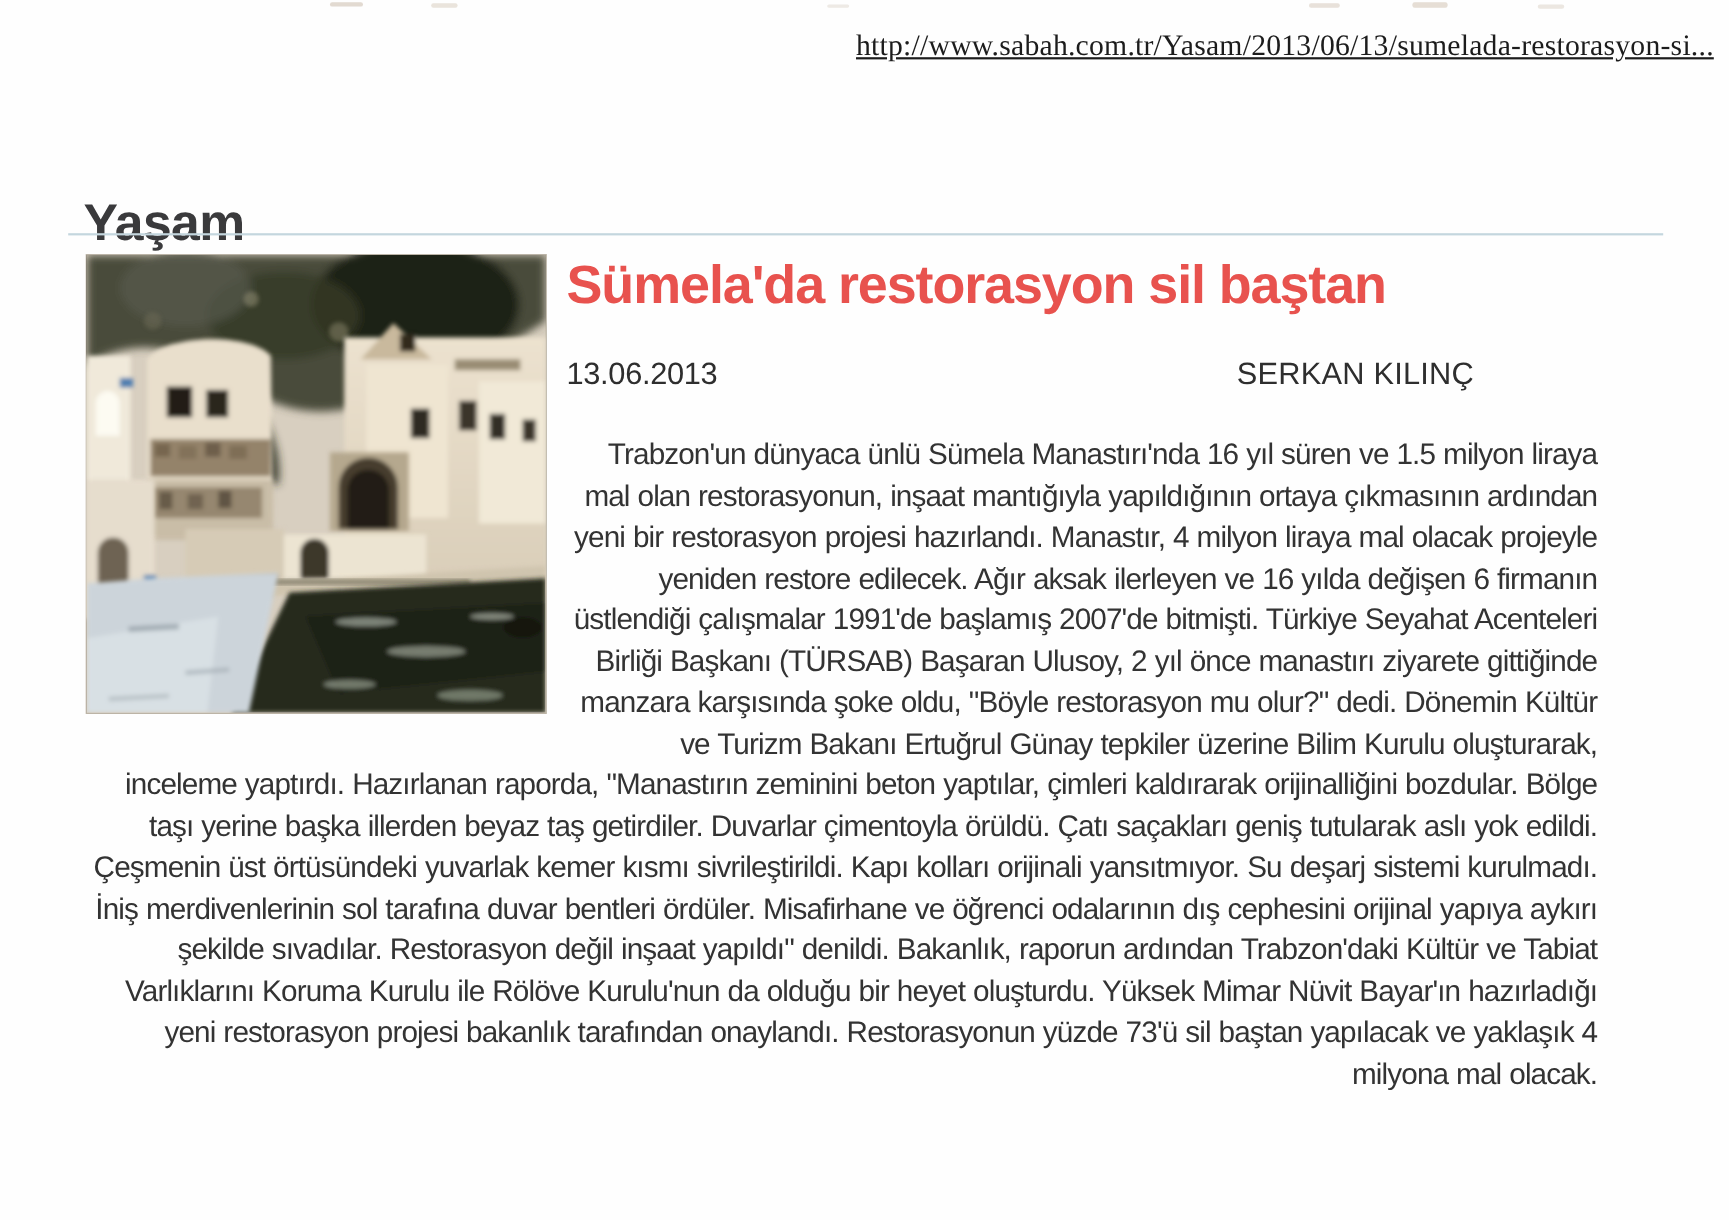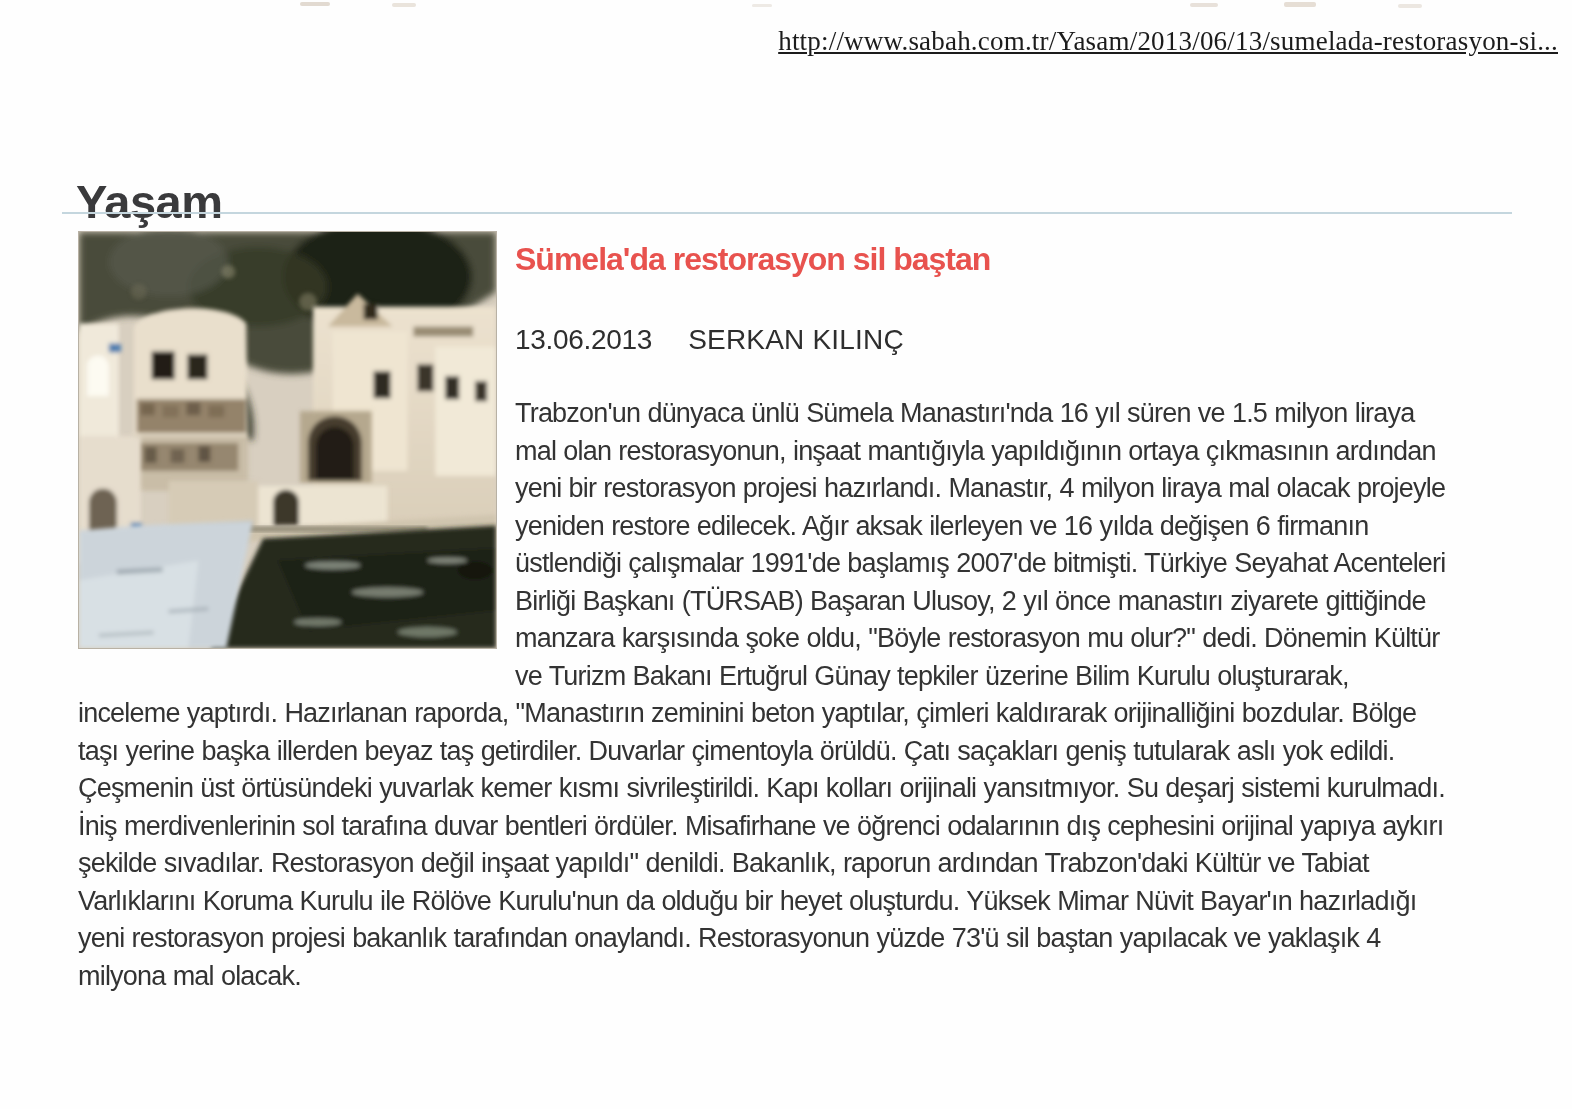--- a/index.html
+++ b/index.html
@@ -33,42 +33,42 @@
 
   .photo-frame{
     float:left;width:419px;height:418px;margin:0 18px 30px 0;
     border:1px solid #b8b1a4;box-sizing:border-box;
     background:#d6cdbd;overflow:hidden;
   }
   .photo-frame svg{display:block;width:100%;height:100%;}
 
   .headline{
     margin:2px 0 0 0;
-    font-size:32px;line-height:52px;font-weight:bold;
+    font-size:49px;line-height:52px;font-weight:bold;
     letter-spacing:-1px;
   }
 
   .meta-row{
-    display:flex;align-items:baseline;
+    display:flex;justify-content:space-between;align-items:baseline;
     margin-top:40px;font-size:28px;line-height:30px;color:#2e2e2e;
     letter-spacing:-0.3px;
   }
   .meta-row .author{margin-right:112px;letter-spacing:0.2px;margin-left:36px;}
 
   .summary{
     margin:22px 0 0 0;
     font-size:29px;line-height:43px;font-weight:bold;color:#2b2b2b;
     letter-spacing:-0.5px;word-spacing:1px;
   }
 
   .body-text{
     margin:40px 0 0 0;
     font-size:27px;line-height:37.5px;color:#333;
     letter-spacing:-0.8px;word-spacing:0.5px;
-    text-align:left;
+    text-align:right;
   }
 </style>
 </head>
 <body>
 
 <div class="scan-artifact" style="top:2px;left:300px;width:30px;height:4px;background:#cbbcab;"></div>
 <div class="scan-artifact" style="top:3px;left:392px;width:24px;height:4px;background:#d8cdc0;"></div>
 <div class="scan-artifact" style="top:4px;left:752px;width:20px;height:3px;background:#e0d8cf;"></div>
 <div class="scan-artifact" style="top:3px;left:1190px;width:28px;height:4px;background:#d5c9bc;"></div>
 <div class="scan-artifact" style="top:2px;left:1284px;width:32px;height:5px;background:#d2c2b2;"></div>

